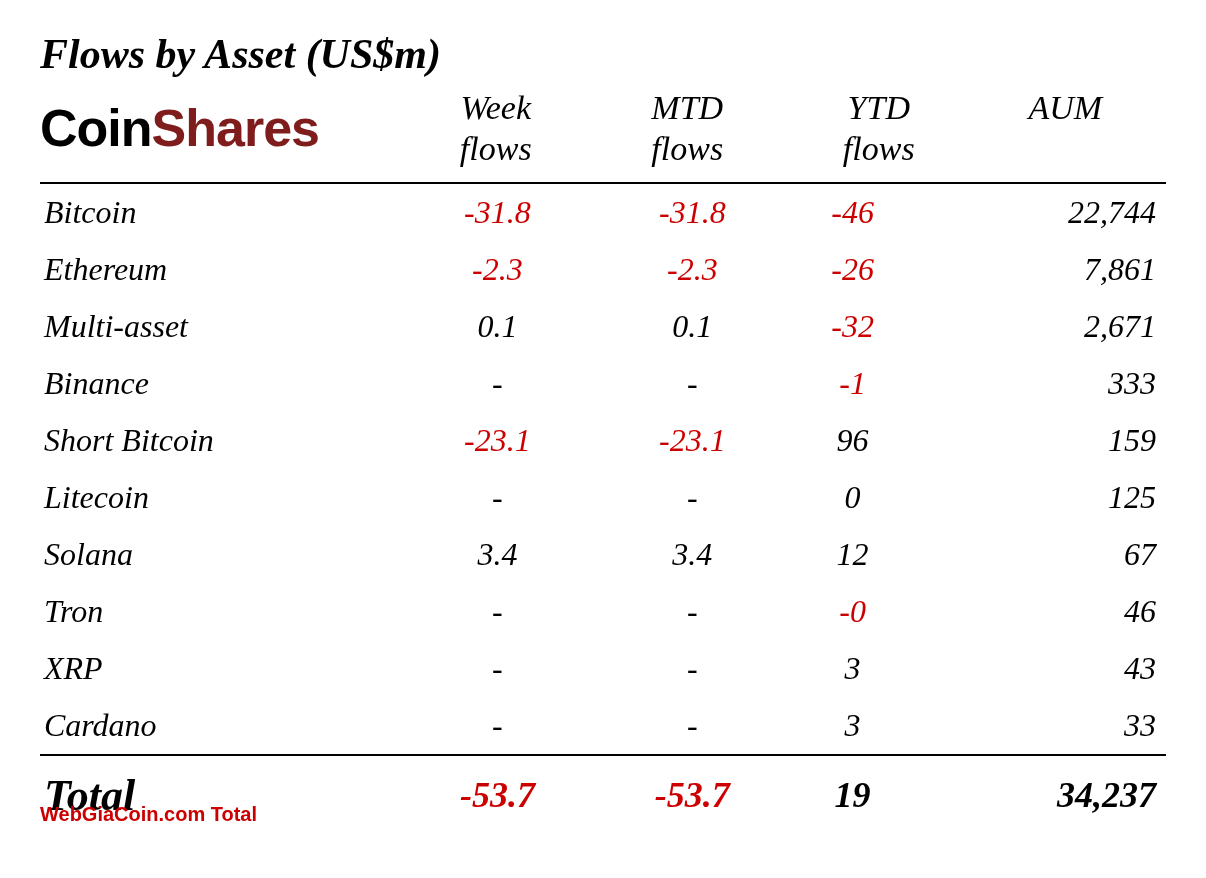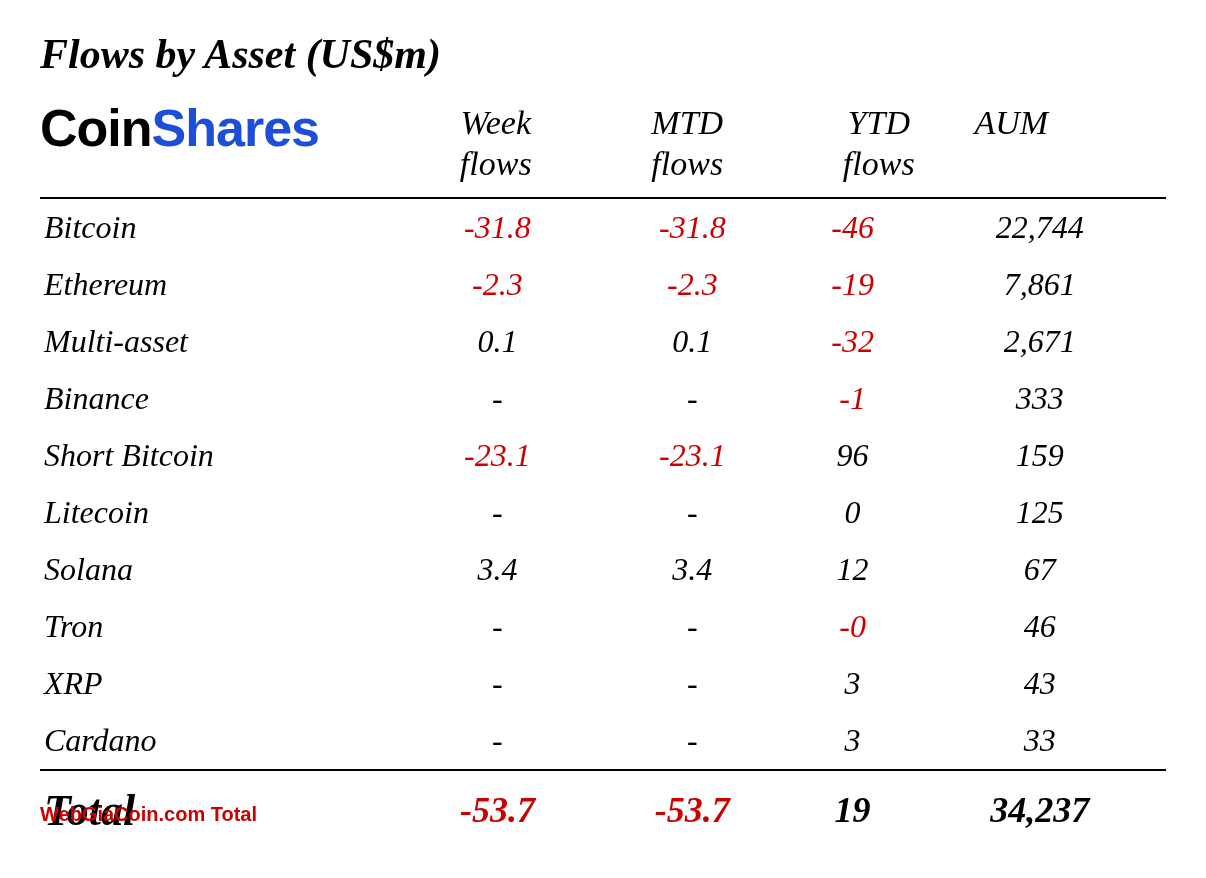--- a/index.html
+++ b/index.html
@@ -52,46 +52,45 @@
       font-family: Arial, sans-serif;
       letter-spacing: -1px;
     }
 
     .logo-coin {
       color: #000000;
       text-align: center;
     }
 
     .logo-shares {
-      color: #1d4ed8;
+      color: #7f1d1d;
       text-align: center;
     }
 
     .column-headers {
       flex: 1;
       display: grid;
       grid-template-columns: 1fr 1fr 1fr 1fr;
       text-align: right;
     }
 
     .col-header {
       font-size: 34px;
       font-style: italic;
       color: #000000;
       text-align: center;
       line-height: 1.2;
       padding-bottom: 4px;
-      margin-top: 15px;
     }
 
     .col-header-aum {
       font-size: 34px;
       font-style: italic;
       color: #000000;
-      text-align: left;
+      text-align: center;
       padding-right: 10px;
     }
 
     .divider {
       border: none;
       border-top: 2.5px solid #000000;
       margin: 8px 0 0 0;
     }
 
     table {
@@ -111,20 +110,21 @@
       padding-left: 4px;
       width: 360px;
     }
 
     td:not(:first-child) {
       text-align: center;
       font-style: italic;
     }
 
     td:last-child {
+      text-align: right;
       padding-right: 10px;
     }
 
     .negative {
       color: #cc0000;
       margin-top: 12px;
     }
 
     tr.total-row td {
       font-weight: bold;
@@ -182,21 +182,21 @@
           <td>Bitcoin</td>
           <td class="negative">-31.8</td>
           <td class="negative">-31.8</td>
           <td class="negative">-46</td>
           <td>22,744</td>
         </tr>
         <tr>
           <td>Ethereum</td>
           <td class="negative">-2.3</td>
           <td class="negative">-2.3</td>
-          <td class="negative">-19</td>
+          <td class="negative">-26</td>
           <td>7,861</td>
         </tr>
         <tr>
           <td>Multi-asset</td>
           <td>0.1</td>
           <td>0.1</td>
           <td class="negative">-32</td>
           <td>2,671</td>
         </tr>
         <tr>

